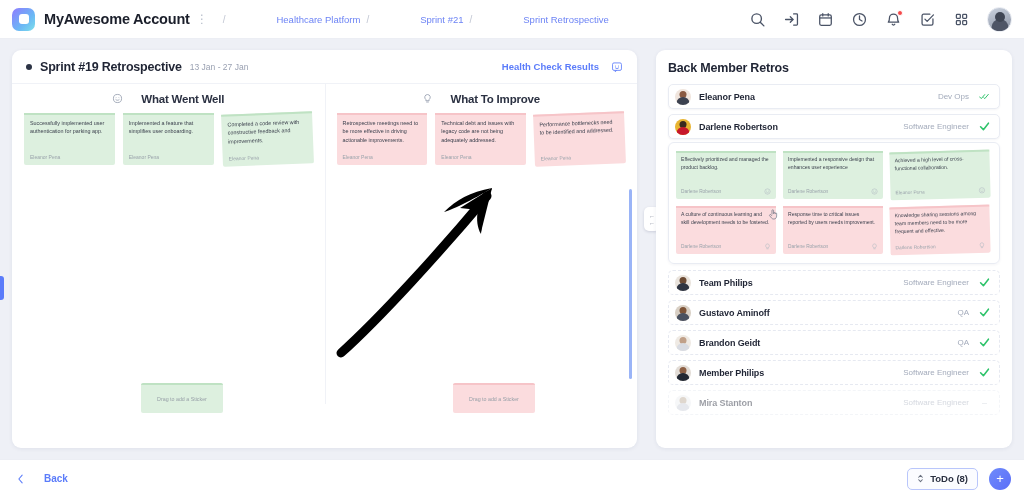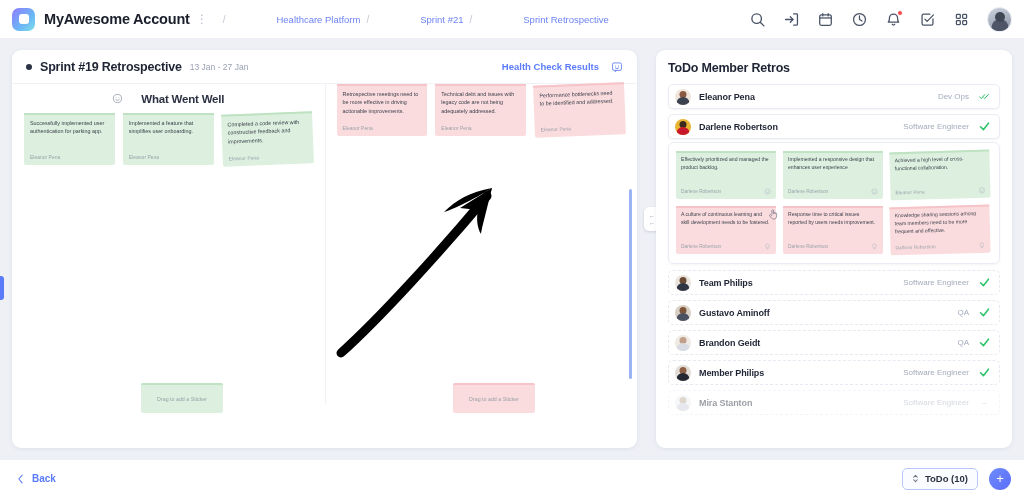--- a/index.html
+++ b/index.html
@@ -182,21 +182,21 @@
     position: absolute; left: 768px; top: 169px; width: 11px; height: 13px; color:#6d7483;
   }
   .cursor-hand svg { width:100%; height:100%; display:block; }
 
   
   .bottombar {
     position: absolute; left: 0; top: 459px; width: 1024px; height: 38px;
     background: #fff; border-top: 1px solid #eceef4; display: flex; align-items: center;
   }
   .back-btn {
-    margin-left: 17px; display: flex; align-items: center; gap: 8px;
+    margin-left: 17px; display: flex; align-items: center; gap: 20px;
     font-size: 10px; color: #5b7cfa; font-weight: bold;
   }
   .back-btn .cv { width: 7px; height: 10px; color:#5b7cfa; }
   .back-btn .cv svg { width:100%; height:100%; display:block; }
   .bottom-right { margin-left: auto; margin-right: 13px; display:flex; align-items:center; gap: 11px; }
   .todo-btn {
     display: flex; align-items: center; gap: 6px; height: 22px; padding: 0 9px;
     border: 1px solid #b9c6fb; border-radius: 5px; background: #fbfcff;
     font-size: 9.5px; color: #2b3142; font-weight: bold;
   }
@@ -332,20 +332,29 @@
               <div class="auth">Eleanor Pena</div>
             </div>
             <div class="note green tilt">
               <div class="txt">Completed a code review with constructive feedback and improvements.</div>
               <div class="auth">Eleanor Pena</div>
             </div>
           </div>
         </div>
 
         <div class="col right">
+          <div class="col-head">
+            <span class="chi">
+              <svg viewBox="0 0 20 20" fill="none" stroke="currentColor" stroke-width="1.4">
+                  <path d="M10 2.8a5 5 0 0 0-3 9v2.2h6V11.8a5 5 0 0 0-3-9Z" stroke-linejoin="round"></path>
+                  <path d="M8.3 16.4h3.4" stroke-linecap="round"></path>
+                </svg>
+            </span>
+            <span>What To Improve</span>
+          </div>
           <div class="notes">
             <div class="note pink">
               <div class="txt">Retrospective meetings need to be more effective in driving actionable improvements.</div>
               <div class="auth">Eleanor Pena</div>
             </div>
             <div class="note pink">
               <div class="txt">Technical debt and issues with legacy code are not being adequately addressed.</div>
               <div class="auth">Eleanor Pena</div>
             </div>
             <div class="note pink tilt">
@@ -364,21 +373,21 @@
     </div>
 
     <div class="board-scroll"></div>
 
     <div class="collapse-handle">
       <span>←</span>
       <span>←</span>
     </div>
 
     <div class="retro-card">
-      <div class="retro-title">ToDo Member Retros</div>
+      <div class="retro-title">Back Member Retros</div>
 
       <div class="member-row active">
         <span class="m-av" style="background:#f0e5dd">
           <i class="head" style="background:#8a5a42"></i>
             <i class="body" style="background:#3c4250"></i>
         </span>
         <span class="m-name">Eleanor Pena</span>
         <span class="m-role">Dev Ops</span>
         <span class="m-check">
           <svg viewBox="0 0 22 14" fill="none" stroke="currentColor" stroke-width="2" stroke-linecap="round" stroke-linejoin="round">
@@ -571,21 +580,21 @@
       <span>Back</span>
     </a>
     <div class="bottom-right">
       <div class="todo-btn">
         <span class="ud">
           <svg viewBox="0 0 10 16" fill="none" stroke="currentColor" stroke-width="1.5" stroke-linecap="round" stroke-linejoin="round" style="width:7px;height:11px">
               <path d="M2.4 6.2 5 3.4l2.6 2.8"></path>
               <path d="M2.4 9.8 5 12.6l2.6-2.8"></path>
             </svg>
         </span>
-        <span>ToDo (10)</span>
+        <span>ToDo (8)</span>
       </div>
       <div class="plus-btn">+</div>
     </div>
   </div>
 
   <svg class="anno" viewBox="0 0 1024 497">
     <path d="M341 353 C 380 318, 440 252, 487 196" stroke="#000" stroke-width="9" stroke-linecap="round" fill="none"></path>
     <path d="M492 188 L 460 208 L 478 210 L 481 232 Z" fill="#000"></path>
     <path d="M492 188 C 480 196, 452 210, 444 212 C 456 200, 470 192, 492 188 Z" fill="#000"></path>
     <path d="M492 188 C 486 202, 482 222, 481 234 C 474 222, 476 200, 492 188 Z" fill="#000"></path>

